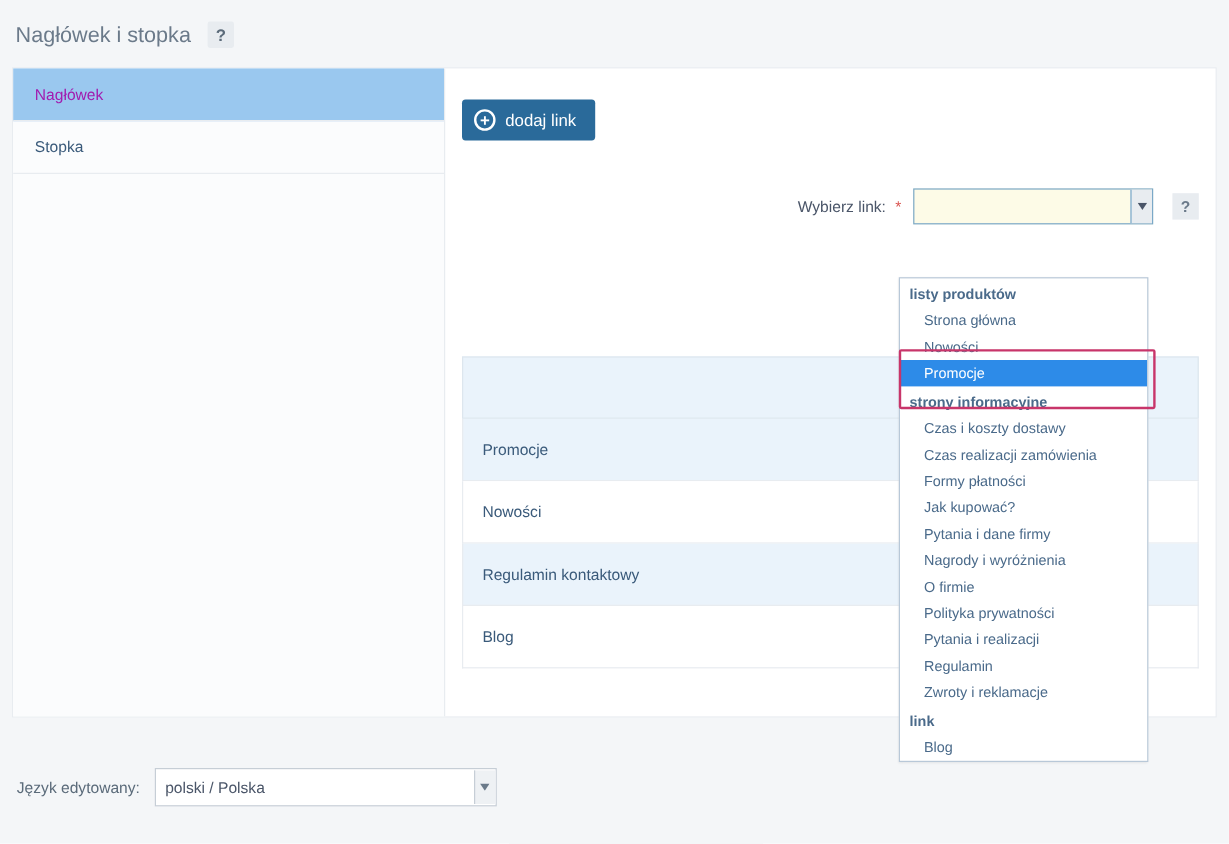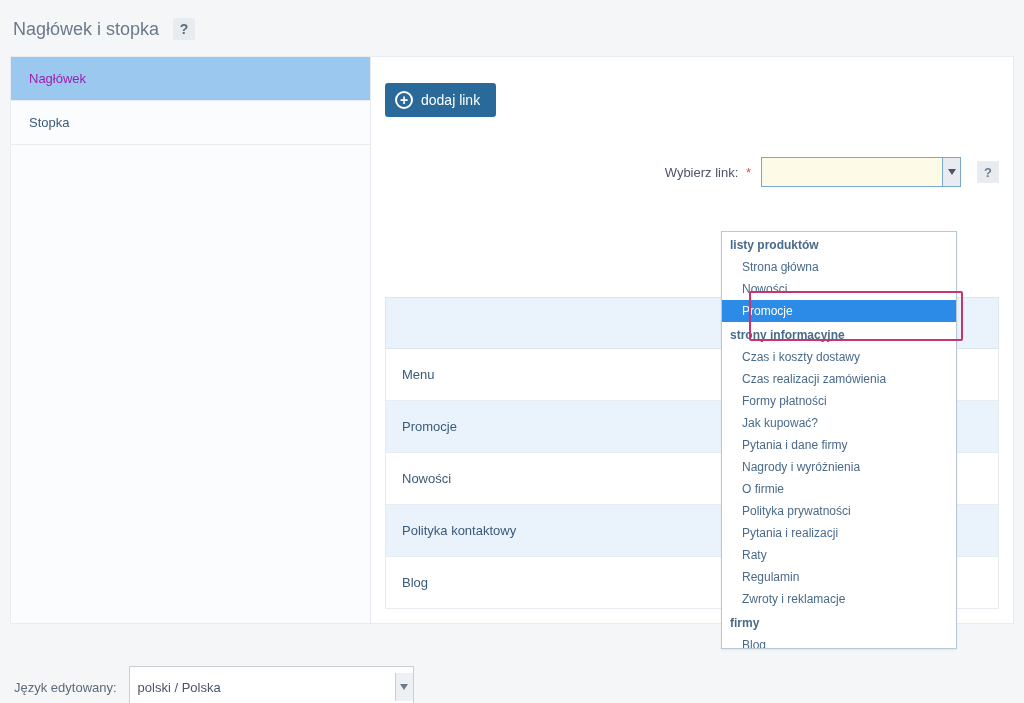--- a/index.html
+++ b/index.html
@@ -124,21 +124,21 @@
     justify-content: center;
     font-weight: 700;
     color: #6b7a8a;
     margin-left: 6px;
   }
   
   .dropdown {
     position: absolute;
     top: 174px;
     right: 56px;
-    width: 236px;
+    width: 208px;
     background: #fff;
     border: 1px solid #b8c8d8;
     box-shadow: 0 1px 2px rgba(0,0,0,0.08);
     z-index: 20;
   }
   .dd-scroll {
     max-height: 416px;
     overflow-y: scroll;
   }
   .dd-group {
@@ -195,21 +195,21 @@
   
   .lang-row {
     display: flex;
     align-items: center;
     gap: 12px;
     padding: 42px 14px 20px;
     color: #5b6b7a;
   }
   .lang-select {
     width: 285px;
-    height: 42px;
+    height: 32px;
     border: 1px solid #c6ced6;
     background: #fff;
     padding: 0 8px;
     display: flex;
     align-items: center;
     justify-content: space-between;
     color: #4a5568;
   }
   .lang-select .arrow {
     width: 18px;
@@ -275,45 +275,41 @@
         <div class="dd-group">strony informacyjne</div>
         <div class="dd-item">Czas i koszty dostawy</div>
         <div class="dd-item">Czas realizacji zamówienia</div>
         <div class="dd-item">Formy płatności</div>
         <div class="dd-item">Jak kupować?</div>
         <div class="dd-item">Pytania i dane firmy</div>
         <div class="dd-item">Nagrody i wyróżnienia</div>
         <div class="dd-item">O firmie</div>
         <div class="dd-item">Polityka prywatności</div>
         <div class="dd-item">Pytania i realizacji</div>
-        <div class="dd-item">Raty</div>
         <div class="dd-item">Regulamin</div>
         <div class="dd-item">Zwroty i reklamacje</div>
 
-        <div class="dd-group">firmy</div>
+        <div class="dd-group">link</div>
         <div class="dd-item">Blog</div>
       </div>
     </div>
 
     <div class="red-box rb1"></div>
 
     
     <div class="list-area">
       <div class="list-header"></div>
-      <div class="list-row">
-        <span>Menu</span>
-      </div>
       <div class="list-row alt">
         <span>Promocje</span>
       </div>
       <div class="list-row">
         <span>Nowości</span>
       </div>
       <div class="list-row alt">
-        <span>Polityka kontaktowy</span>
+        <span>Regulamin kontaktowy</span>
       </div>
       <div class="list-row">
         <span>Blog</span>
       </div>
     </div>
 
   </div>
 </div>
 
 <div class="lang-row">

